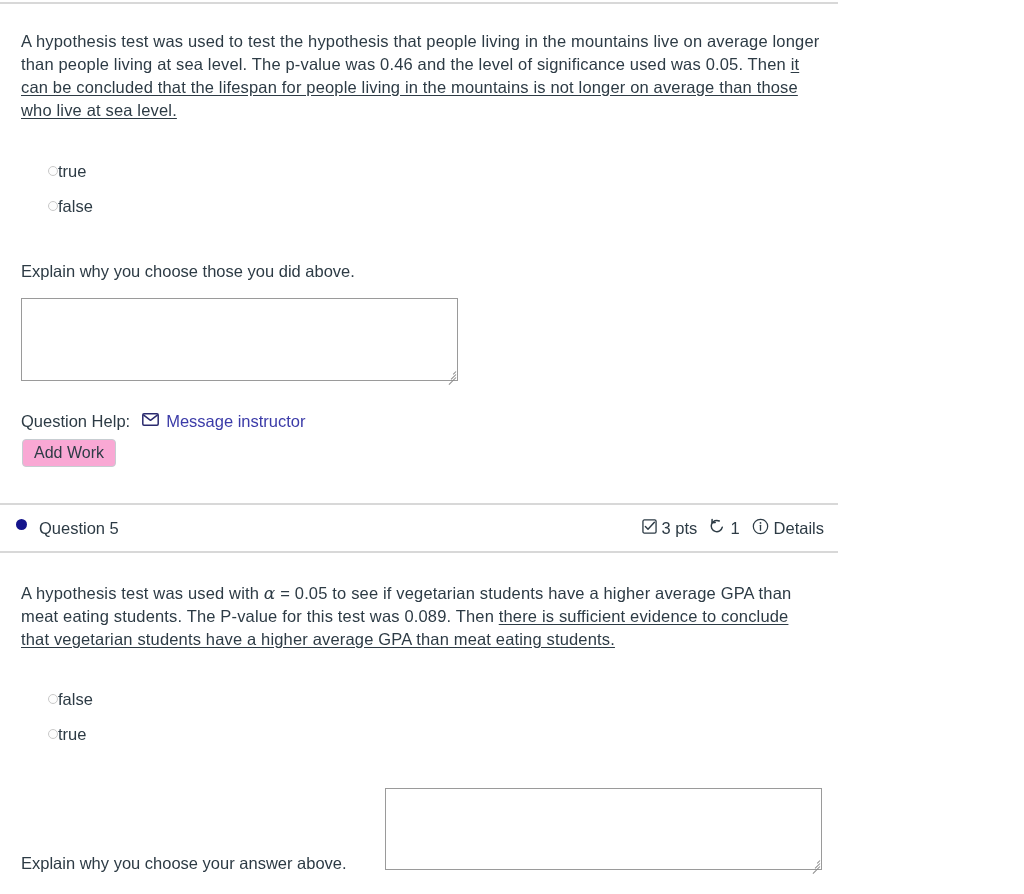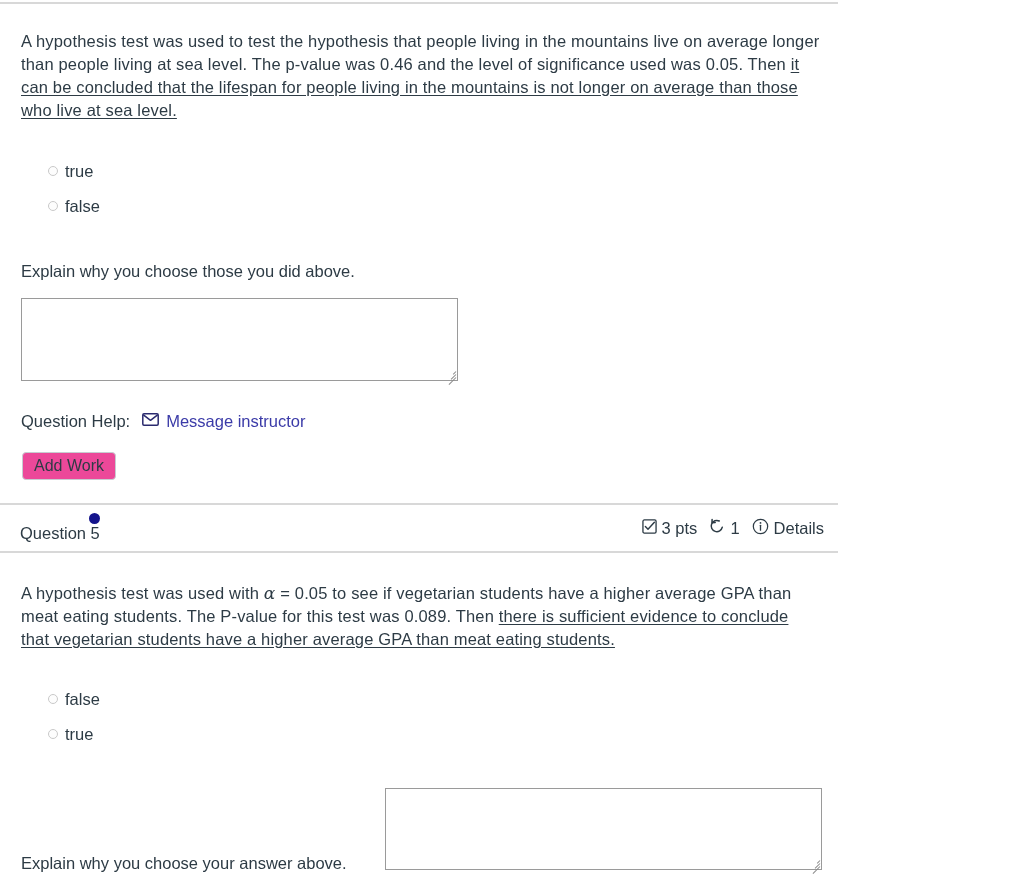--- a/index.html
+++ b/index.html
@@ -68,21 +68,20 @@
   .radio {
     width: 10px;
     height: 10px;
     border: 1px solid #c9c9c9;
     border-radius: 50%;
     background: #fdfdfd;
     box-sizing: border-box;
     flex: 0 0 auto;
   }
   .opt-label {
-    margin-left: 7px;
     font-size: 16.5px;
     line-height: 20px;
     color: #2d3b45;
   }
 
   
   .plainlabel {
     position: absolute;
     font-size: 16.5px;
     line-height: 22px;
@@ -142,24 +141,24 @@
     font-size: 16.5px;
     color: #3b3ba8;
     text-decoration: none;
     cursor: pointer;
   }
 
   
   .addwork {
     position: absolute;
     left: 22px;
-    top: 452px;
+    top: 439px;
     height: 28px;
     padding: 0 11px;
-    background: #ec4899;
+    background: #f9a8d4;
     border: 1px solid #c7cdd1;
     border-radius: 4px;
     font-family: "Liberation Sans", sans-serif;
     font-size: 16px;
     color: #2d3b45;
     cursor: pointer;
     line-height: 26px;
   }
 
   
@@ -167,23 +166,22 @@
     position: absolute;
     left: 0;
     top: 505px;
     width: 838px;
     height: 46px;
     display: flex;
     align-items: center;
   }
   .qhead-left {
     display: flex;
-    align-items: flex-end;
-    padding-left: 8px;
-    flex-direction: column;
+    align-items: flex-start;
+    padding-left: 16px;
   }
   .qdot {
     width: 11px;
     height: 11px;
     border-radius: 50%;
     background: #14148c;
     flex: 0 0 auto;
   }
   .qtitle {
     margin-left: 12px;

